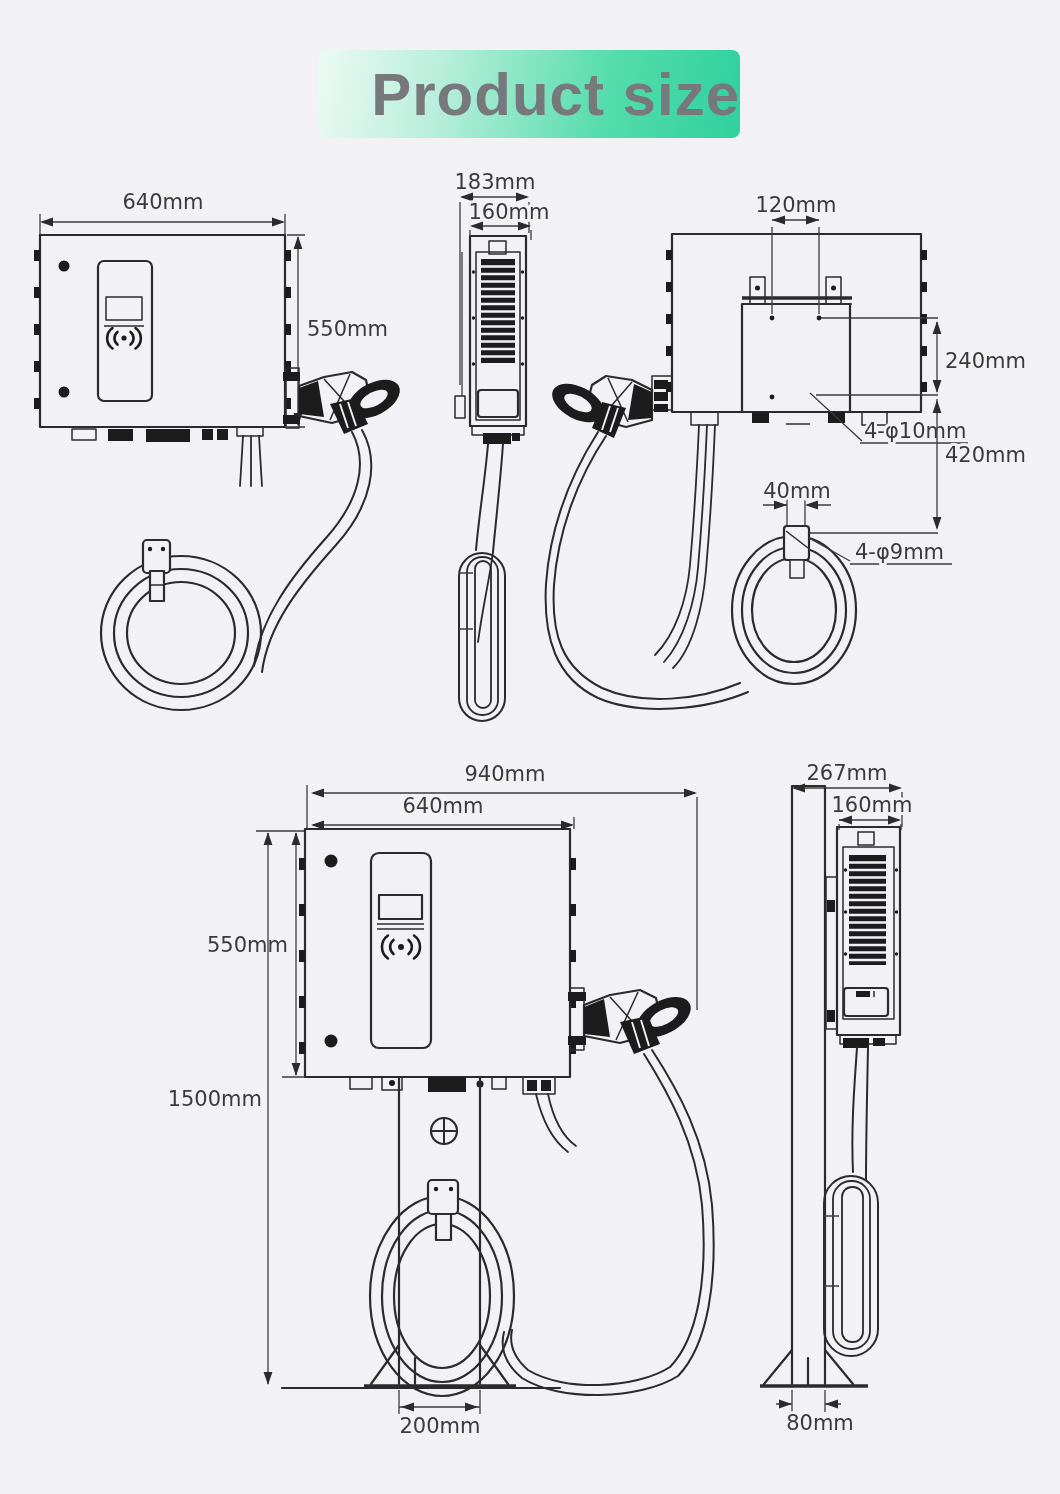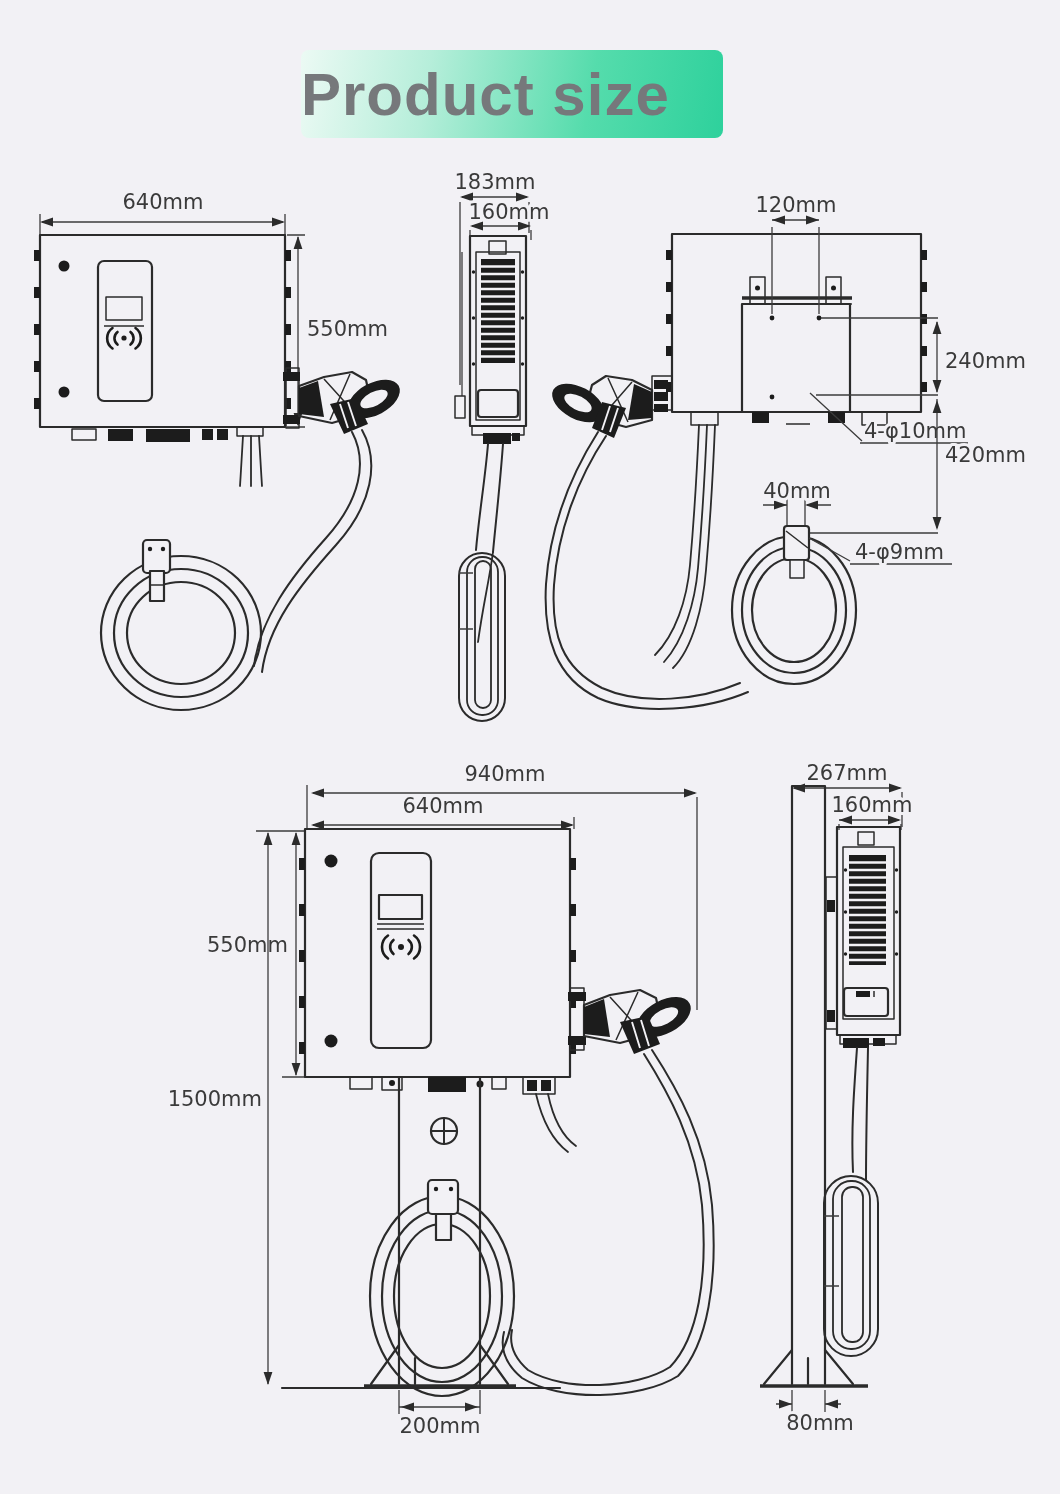--- a/index.html
+++ b/index.html
@@ -1,19 +1,19 @@
 <!DOCTYPE html>
 <html><head>
 <meta charset="utf-8">
 <style>
   html,body{margin:0;padding:0;background:#e6e5e9;}
   .page{position:relative;width:1060px;height:1494px;background:#f2f1f5;overflow:hidden;
         font-family:"DejaVu Sans",sans-serif;}
-  .banner{position:absolute;left:301px;top:50px;width:422px;height:88px;z-index:2;
-          border-radius:8px;display:flex;align-items:center;justify-content:flex-start;
+  .banner{position:absolute;left:318px;top:50px;width:422px;height:88px;z-index:2;
+          border-radius:8px;display:flex;align-items:center;justify-content:flex-end;
           background:linear-gradient(100deg,#ecfaf4 0%,#b6eeda 30%,#55dcac 68%,#2ed19c 100%);}
   .banner span{font-family:"Liberation Sans","DejaVu Sans",sans-serif;font-weight:bold;
                font-size:60px;color:#76787b;letter-spacing:1px;white-space:nowrap;}
   svg{position:absolute;left:0;top:0;z-index:1;}
   .ol{fill:none;stroke:#2b2b2b;stroke-width:2.2;stroke-linejoin:round;stroke-linecap:round}
   .olt{fill:none;stroke:#2b2b2b;stroke-width:1.5;stroke-linejoin:round}
   .thk{fill:none;stroke:#2b2b2b;stroke-width:3.6}
   .cab{fill:none;stroke:#2b2b2b;stroke-width:2;stroke-linecap:round}
   .cabt{fill:none;stroke:#2b2b2b;stroke-width:1.8;stroke-linecap:round}
   .dl{fill:none;stroke:#3c3c3c;stroke-width:1.3}

